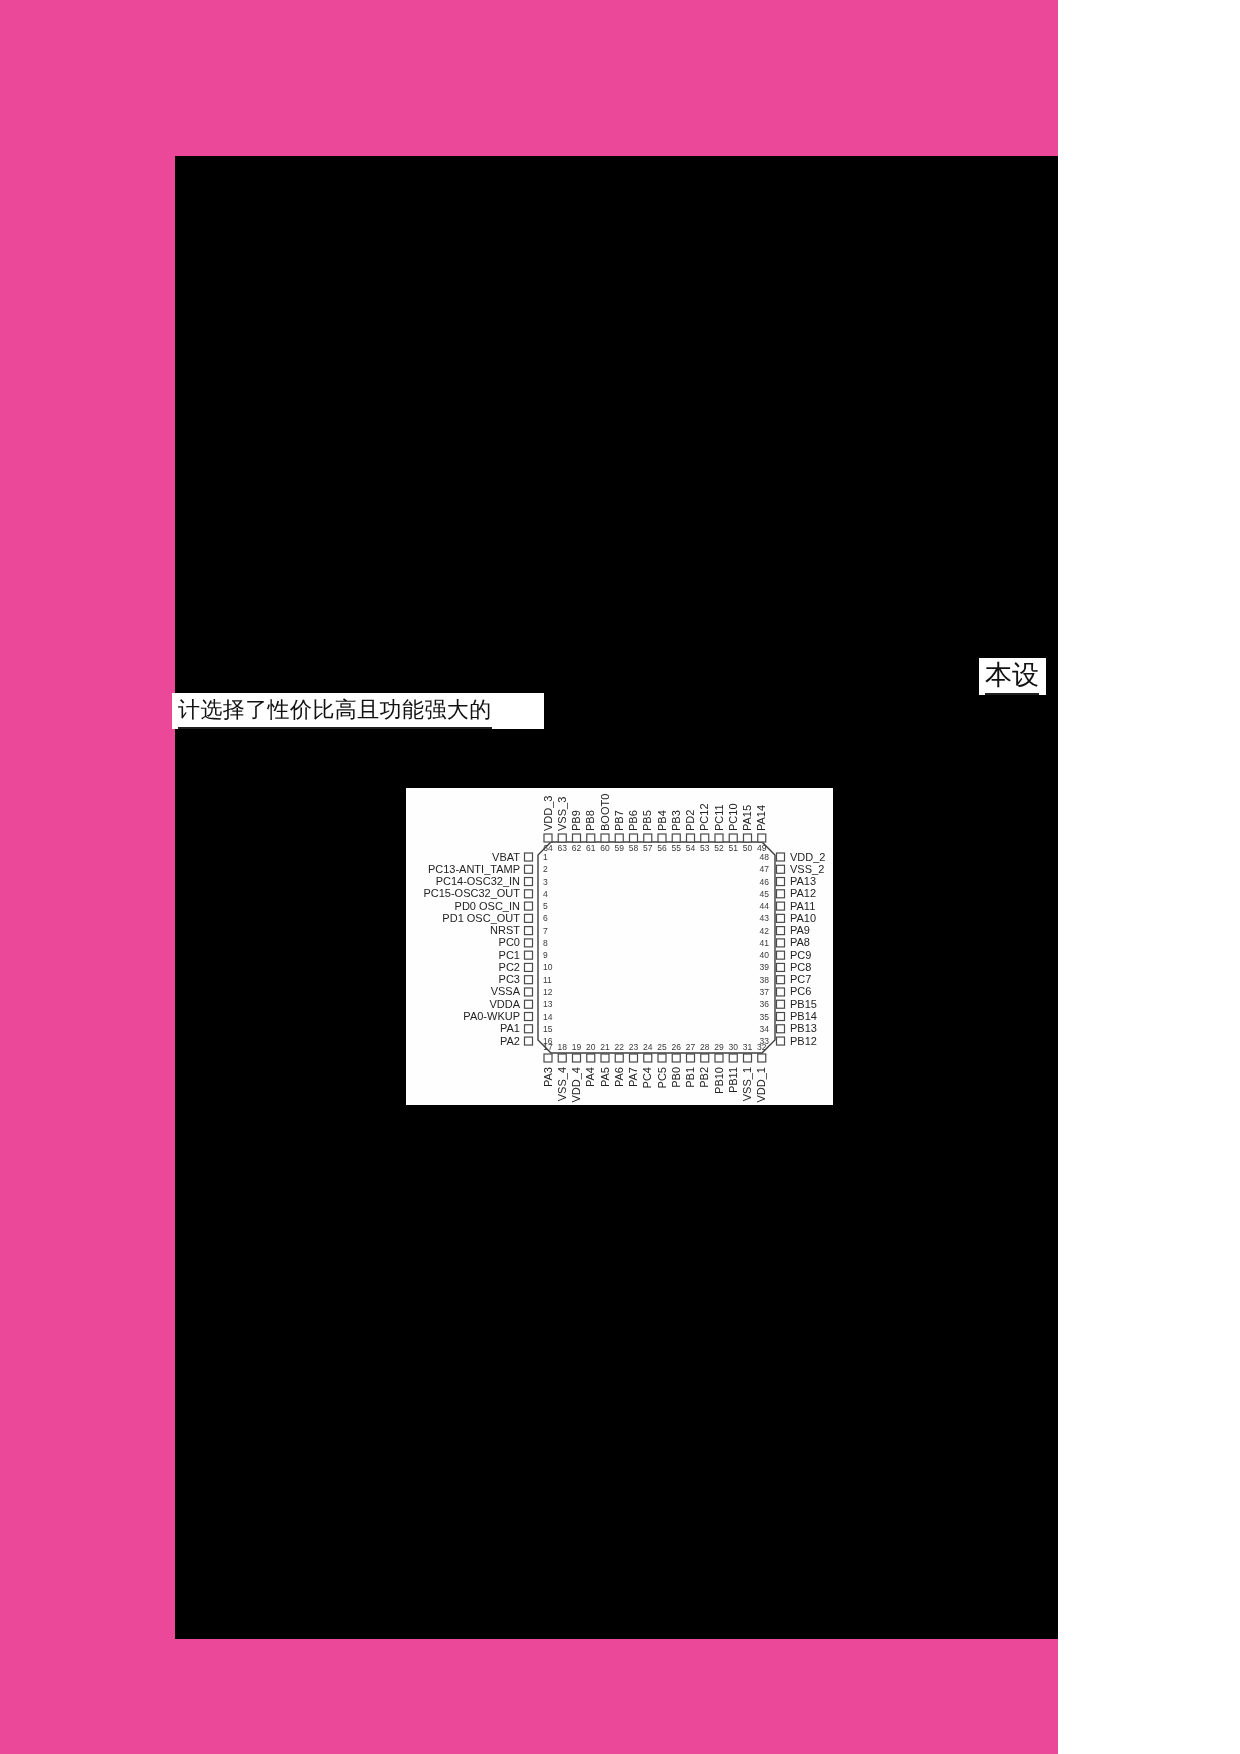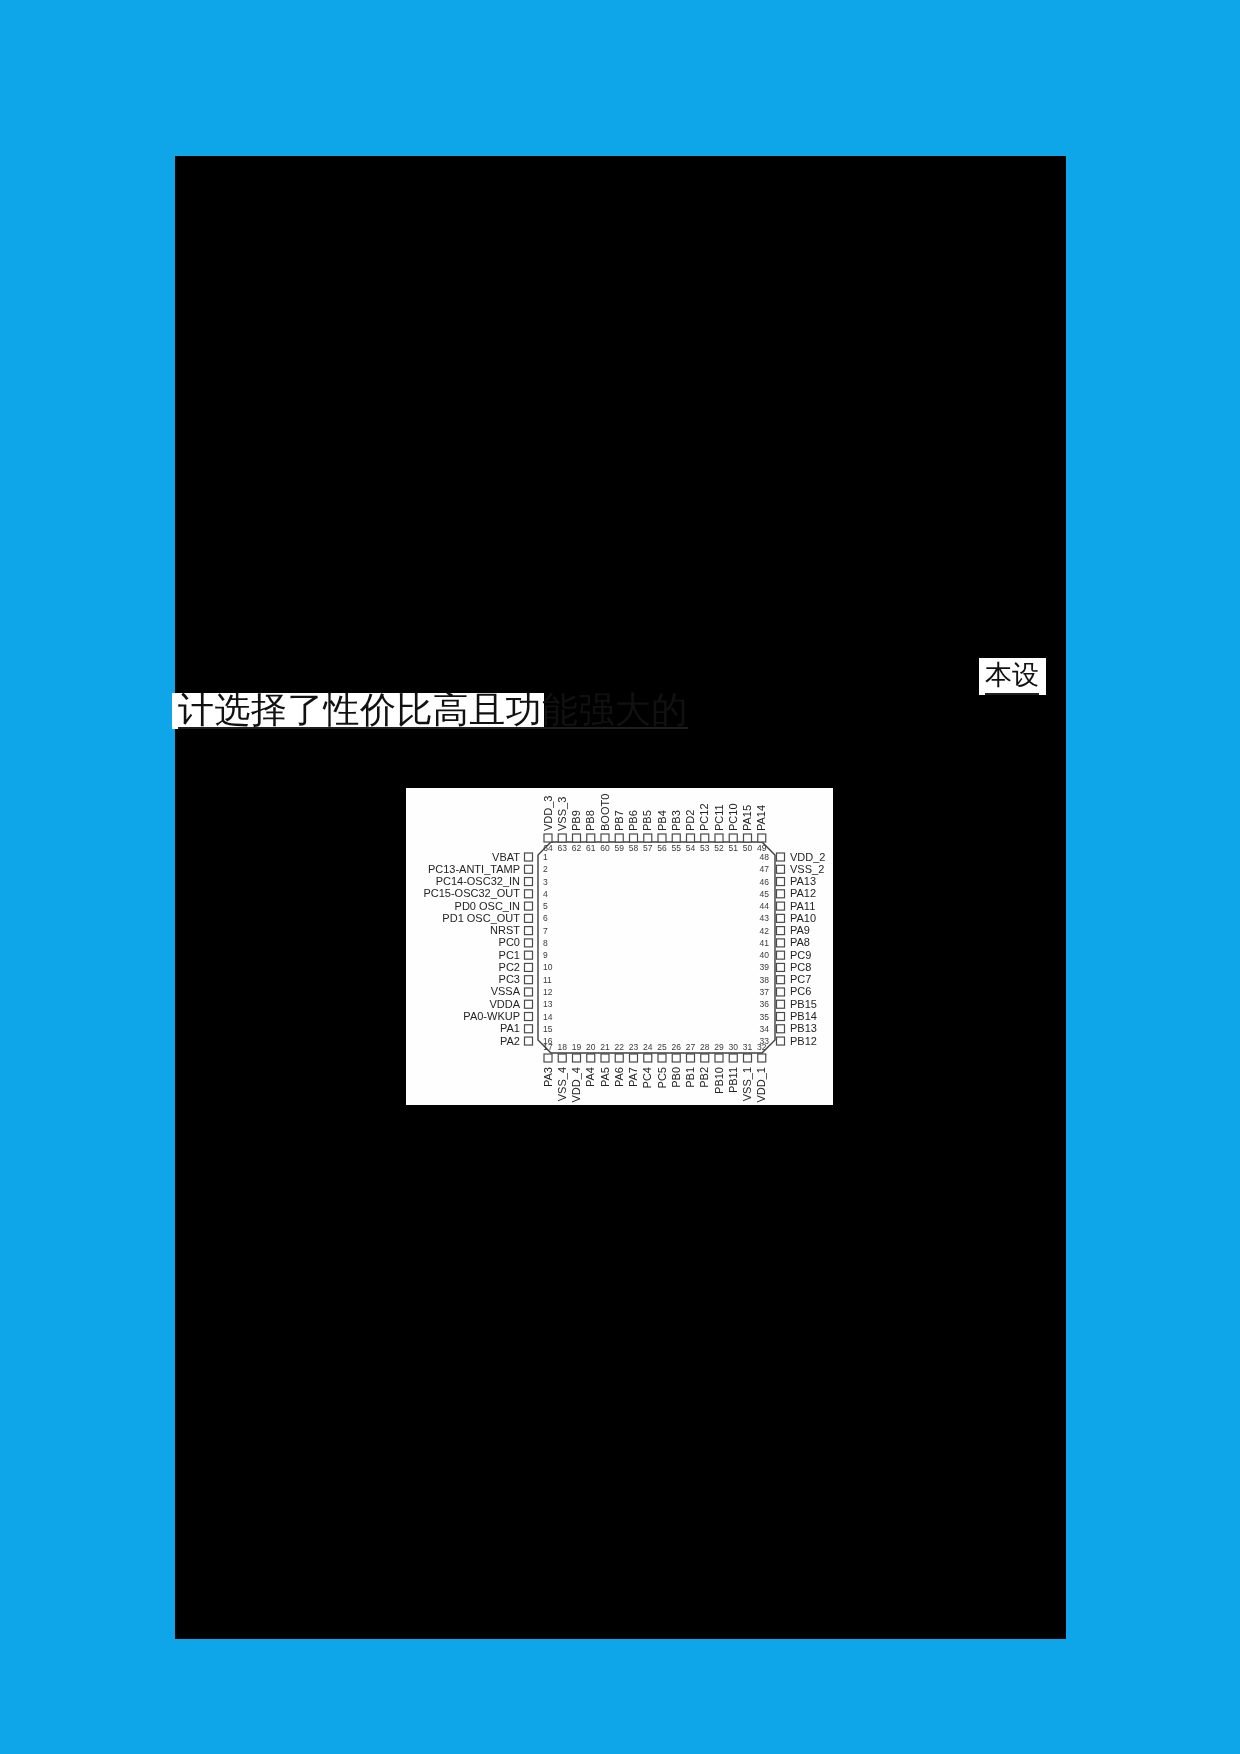--- a/index.html
+++ b/index.html
@@ -1,19 +1,19 @@
 <!DOCTYPE html>
 <html><head>
 <meta charset="utf-8">
 <style>
   html,body{margin:0;padding:0;background:#ffffff;}
   .page{
     position:relative;
-    width:1240px;height:1754px;
-    background:#0ea5e9;
+    width:1058px;height:1754px;
+    background:#ec4899;
     overflow:hidden;
     font-family:"Liberation Serif", serif;
   }
   .blackout{
     position:absolute;
     left:175px;top:156px;
     width:891px;height:1483px;
     background:#000000;
   }
   .highlight{
@@ -31,21 +31,21 @@
   }
   .hl-1{
     left:979px;top:658px;
     height:37px;
     font-size:27px;line-height:33px;
     padding:1px 7px 0 6px;
   }
   .hl-2{
     left:172px;top:693px;
     width:372px;height:36px;
-    font-size:36px;line-height:32px;
+    font-size:22px;line-height:32px;
     padding:1px 0 0 6px;
     letter-spacing:0.4px;
   }
   .figure{
     position:absolute;
     left:406px;top:788px;
     width:427px;height:317px;
     background:#fefefe;
   }
   .chip-body{fill:#fefefe;stroke:#3f3f3f;stroke-width:1.4;}

